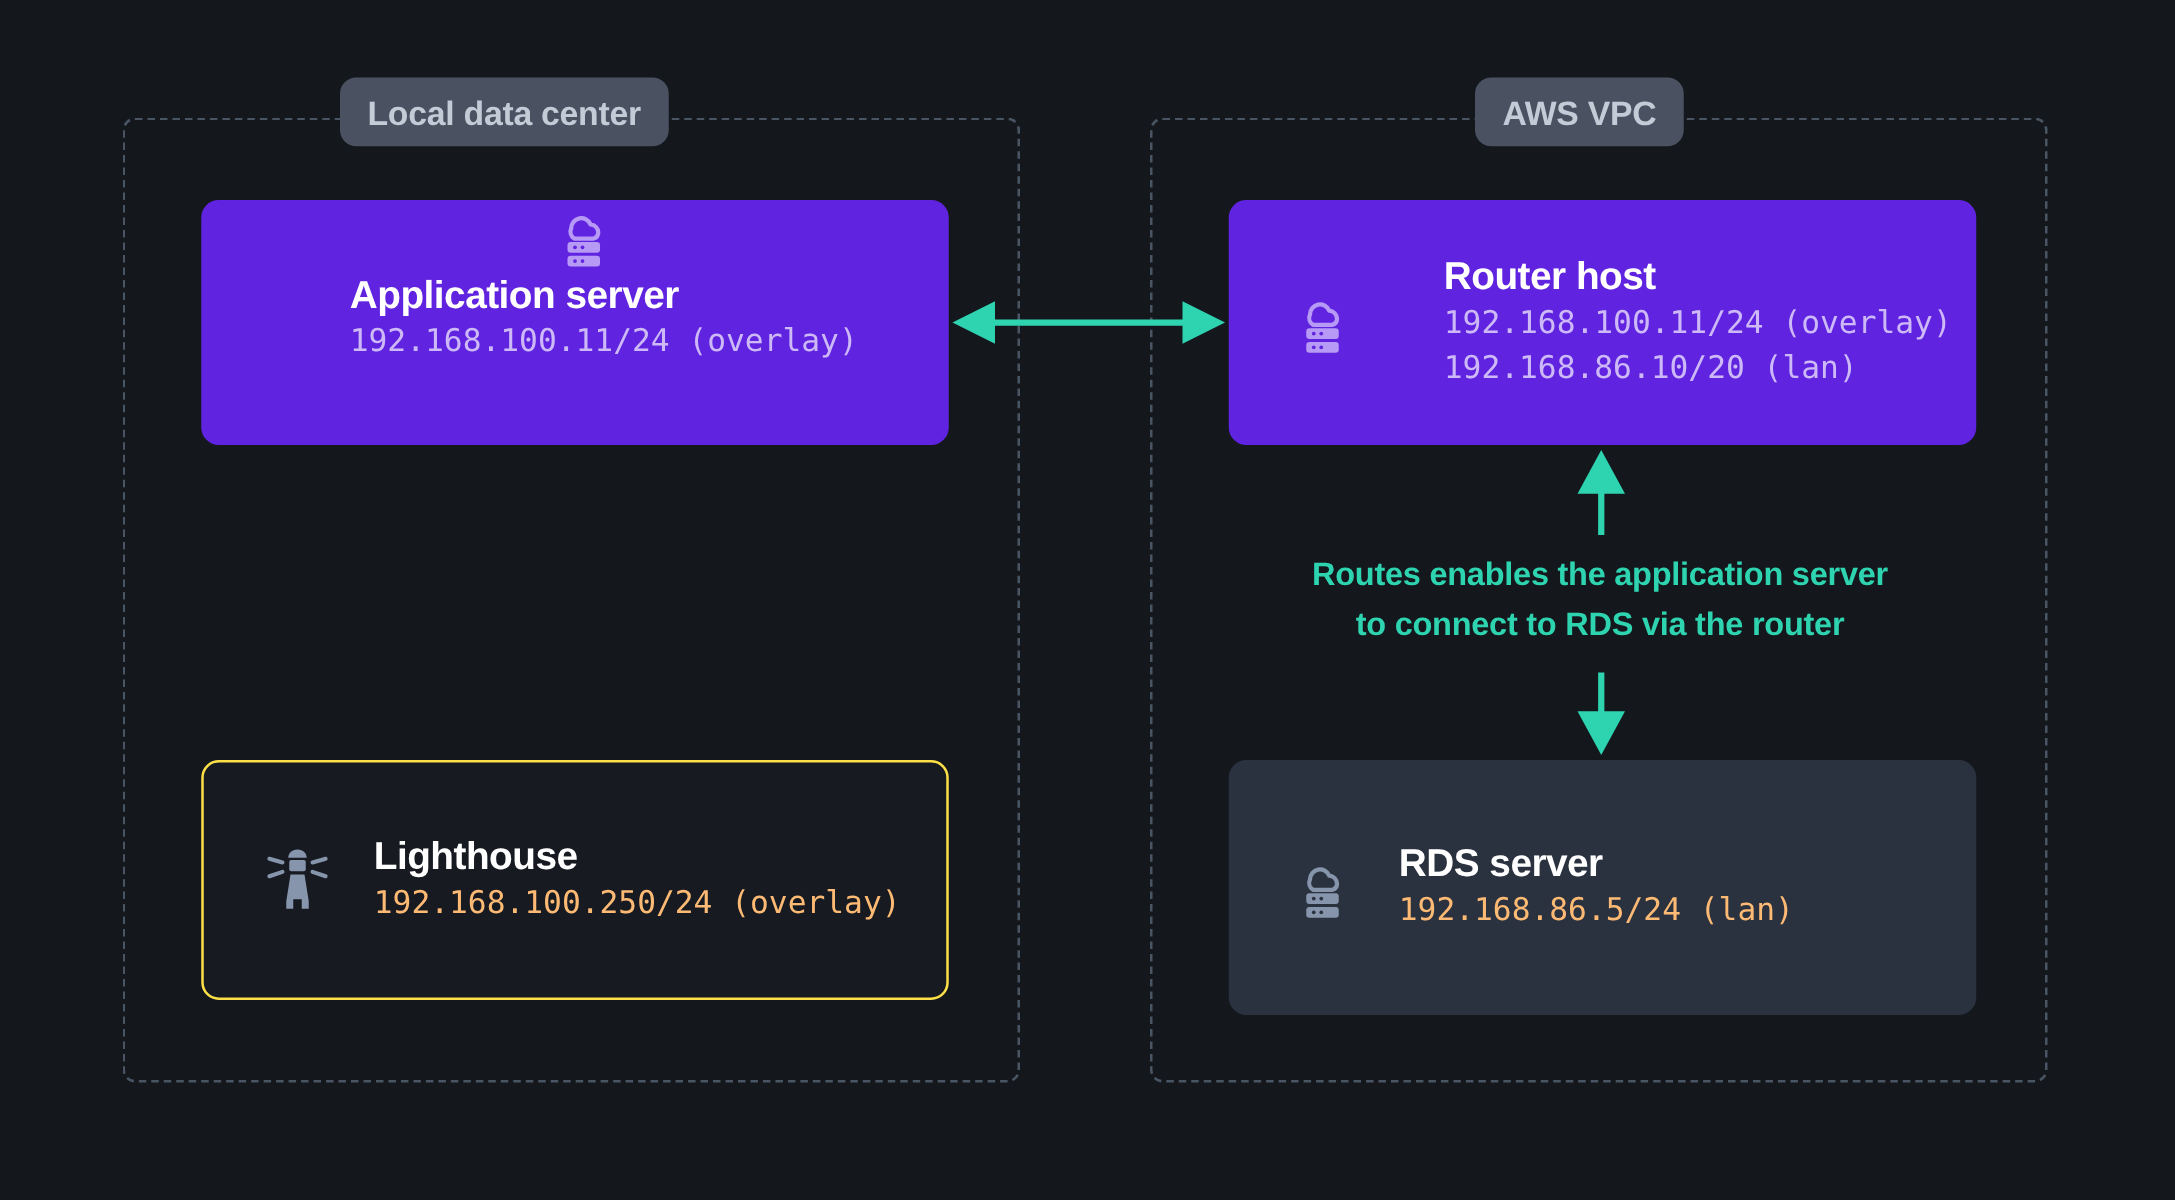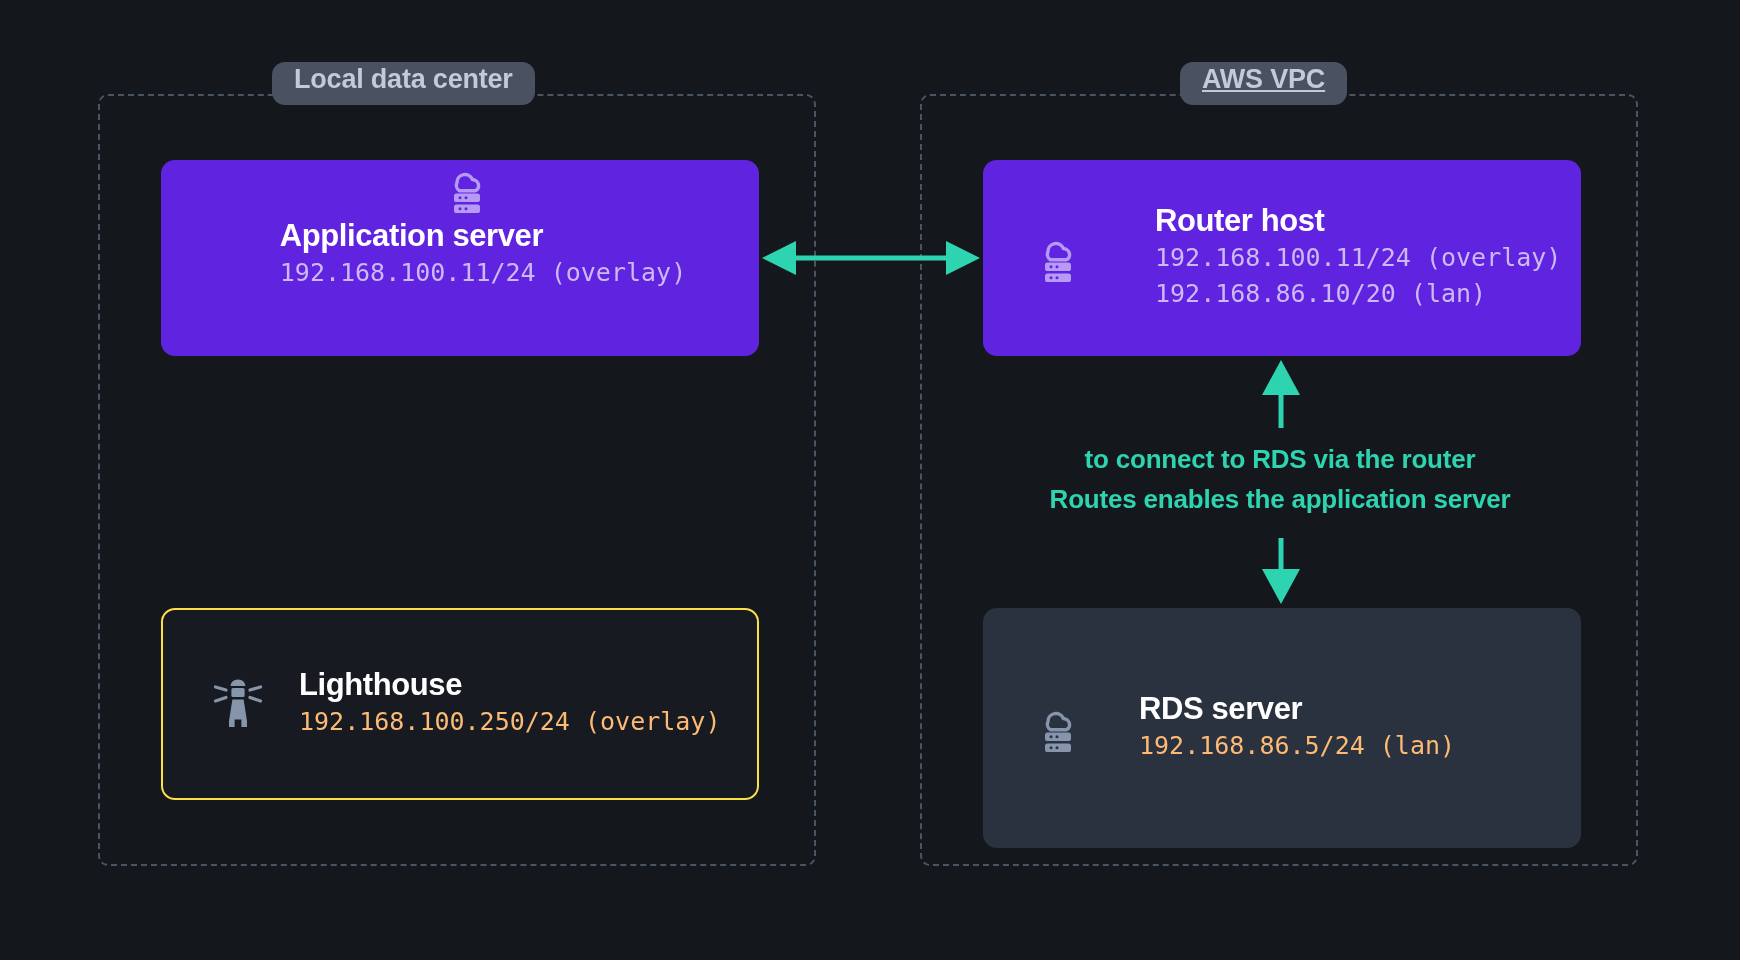--- a/index.html
+++ b/index.html
@@ -30,46 +30,46 @@
 
   .group-label {
     position: absolute;
     top: -32px;
     background: #4a5262;
     color: #c2cbd6;
     font-size: 27px;
     font-weight: bold;
     letter-spacing: -0.2px;
     border-radius: 13px;
-    padding: 4px 22px 12px 22px;
+    padding: 16px 22px 12px 22px;
     white-space: nowrap;
     line-height: 1;
   }
   #label-local { left: 191px; }
-  #label-aws   { left: 262px; text-decoration: underline; }
+  #label-aws   { left: 262px; }
 
   
   .card {
     position: absolute;
     border-radius: 14px;
     display: flex;
     align-items: center;
     padding-left: 46px;
   }
   .card-purple { background: #6023e0; }
   .card-slate  { background: #2b323f; }
   .card-outline {
     background: #171b21;
     border: 2px solid #fde047;
   }
 
   #card-app      { left: 161px;  top: 160px; width: 598px; height: 196px; flex-direction: column; }
   #card-router   { left: 983px;  top: 160px; width: 598px; height: 196px; gap: 36px; }
   #card-light    { left: 161px;  top: 608px; width: 598px; height: 192px; }
-  #card-rds      { left: 983px;  top: 608px; width: 598px; height: 240px; gap: 20px; }
+  #card-rds      { left: 983px;  top: 608px; width: 598px; height: 204px; }
 
   .card-icon {
     flex: 0 0 auto;
     width: 58px;
     height: 58px;
     margin-right: 32px;
     display: flex;
     align-items: center;
     justify-content: center;
   }
@@ -213,17 +213,17 @@
       <polygon points="1281,360 1262,395 1300,395" fill="#2ed3b0"></polygon>
     </g>
 
     <g>
       <line x1="1281" y1="538" x2="1281" y2="586" stroke="#2ed3b0" stroke-width="5"></line>
       <polygon points="1281,604 1262,569 1300,569" fill="#2ed3b0"></polygon>
     </g>
   </svg>
 
   <div id="route-note">
+    <div>Routes enables the application server</div>
     <div>to connect to RDS via the router</div>
-    <div>Routes enables the application server</div>
   </div>
 
 </div>
 
 </body></html>

